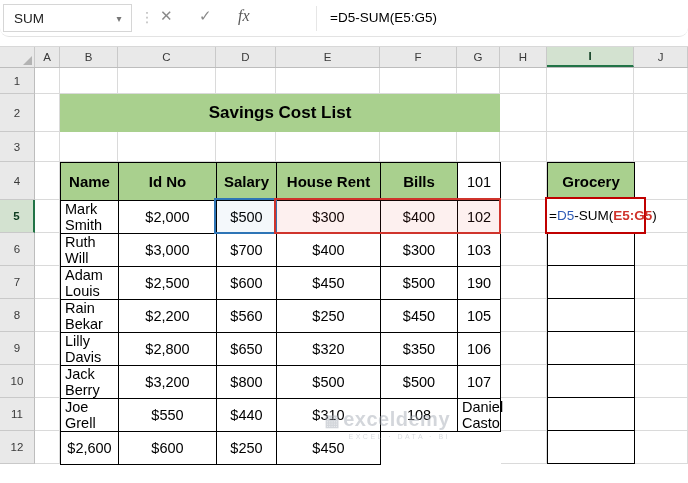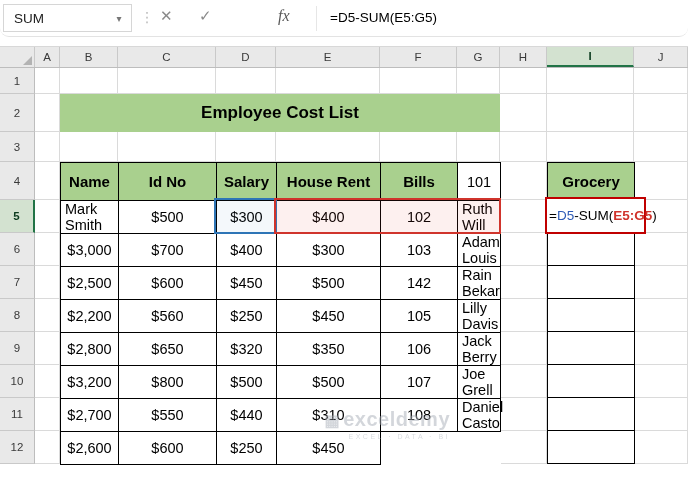--- a/index.html
+++ b/index.html
@@ -15,21 +15,21 @@
   .name-box { position: absolute; left: 3px; top: 4px; width: 129px; height: 28px;
     border: 1px solid #D6D6D6; background: #fff; display: flex; align-items: center; }
   .name-box-text { flex: 1; padding-left: 10px; font-size: 13.5px; color: #222; }
   .nb-arrow { width: 24px; text-align: center; color: #777; font-size: 10px; }
   .fb-dots { position: absolute; left: 140px; top: 9px; color: #B9B9B9; font-size: 14px; }
   .fb-btn { position: absolute; top: 7px; background: none; border: none; color: #8A8A8A;
     font-size: 15px; font-family: "Liberation Sans", sans-serif; cursor: default; }
   .fb-cancel { left: 160px; }
   .fb-enter { left: 199px; }
   .fb-fx { left: 238px; font-family: "Liberation Serif", serif; font-style: italic;
-    font-size: 16px; color: #5A5A5A; margin-left: 40px; }
+    font-size: 16px; color: #5A5A5A; }
   .fb-sep { position: absolute; left: 316px; top: 6px; width: 1px; height: 25px; background: #E6E6E6; }
   .fb-formula { position: absolute; left: 330px; top: 10px; font-size: 13.5px; color: #000; white-space: nowrap; }
 
   
   .sheet { position: absolute; top: 46px; left: 0; width: 688px; height: 418px; background: #fff; }
 
   .col-headers { position: absolute; top: 0; left: 0; width: 688px; height: 22px;
     display: flex; background: #E9E9E9; border-top: 1px solid #D8D8D8; border-bottom: 1px solid #BDBDBD; }
   .corner { position: relative; width: 35px; height: 100%; border-right: 1px solid #C9C9C9; }
   .corner::after { content: ""; position: absolute; right: 2px; bottom: 2px;
@@ -159,50 +159,51 @@
         <div style="height:33px"></div>
         <div style="height:33px"></div>
         <div style="height:33px"></div>
         <div style="height:33px"></div>
         <div style="height:33px"></div>
         <div style="height:33px"></div>
         <div style="height:33px"></div>
       </div>
     </div>
 
-    <div class="title-banner">Employee Cost List</div>
+    <div class="title-banner">Savings Cost List</div>
 
     <div class="cost-table">
       <div class="cell hdr">Name</div>
       <div class="cell hdr">Id No</div>
       <div class="cell hdr">Salary</div>
       <div class="cell hdr">House Rent</div>
       <div class="cell hdr">Bills</div>
 
       <div class="cell">101</div>
       <div class="cell left">Mark Smith</div>
+      <div class="cell">$2,000</div>
       <div class="cell">$500</div>
       <div class="cell">$300</div>
       <div class="cell">$400</div>
 
       <div class="cell">102</div>
       <div class="cell left">Ruth Will</div>
       <div class="cell">$3,000</div>
       <div class="cell">$700</div>
       <div class="cell">$400</div>
       <div class="cell">$300</div>
 
       <div class="cell">103</div>
       <div class="cell left">Adam Louis</div>
       <div class="cell">$2,500</div>
       <div class="cell">$600</div>
       <div class="cell">$450</div>
       <div class="cell">$500</div>
 
-      <div class="cell">142</div>
+      <div class="cell">190</div>
       <div class="cell left">Rain Bekar</div>
       <div class="cell">$2,200</div>
       <div class="cell">$560</div>
       <div class="cell">$250</div>
       <div class="cell">$450</div>
 
       <div class="cell">105</div>
       <div class="cell left">Lilly Davis</div>
       <div class="cell">$2,800</div>
       <div class="cell">$650</div>
@@ -211,21 +212,20 @@
 
       <div class="cell">106</div>
       <div class="cell left">Jack Berry</div>
       <div class="cell">$3,200</div>
       <div class="cell">$800</div>
       <div class="cell">$500</div>
       <div class="cell">$500</div>
 
       <div class="cell">107</div>
       <div class="cell left">Joe Grell</div>
-      <div class="cell">$2,700</div>
       <div class="cell">$550</div>
       <div class="cell">$440</div>
       <div class="cell">$310</div>
 
       <div class="cell">108</div>
       <div class="cell left">Daniel Casto</div>
       <div class="cell">$2,600</div>
       <div class="cell">$600</div>
       <div class="cell">$250</div>
       <div class="cell">$450</div>

